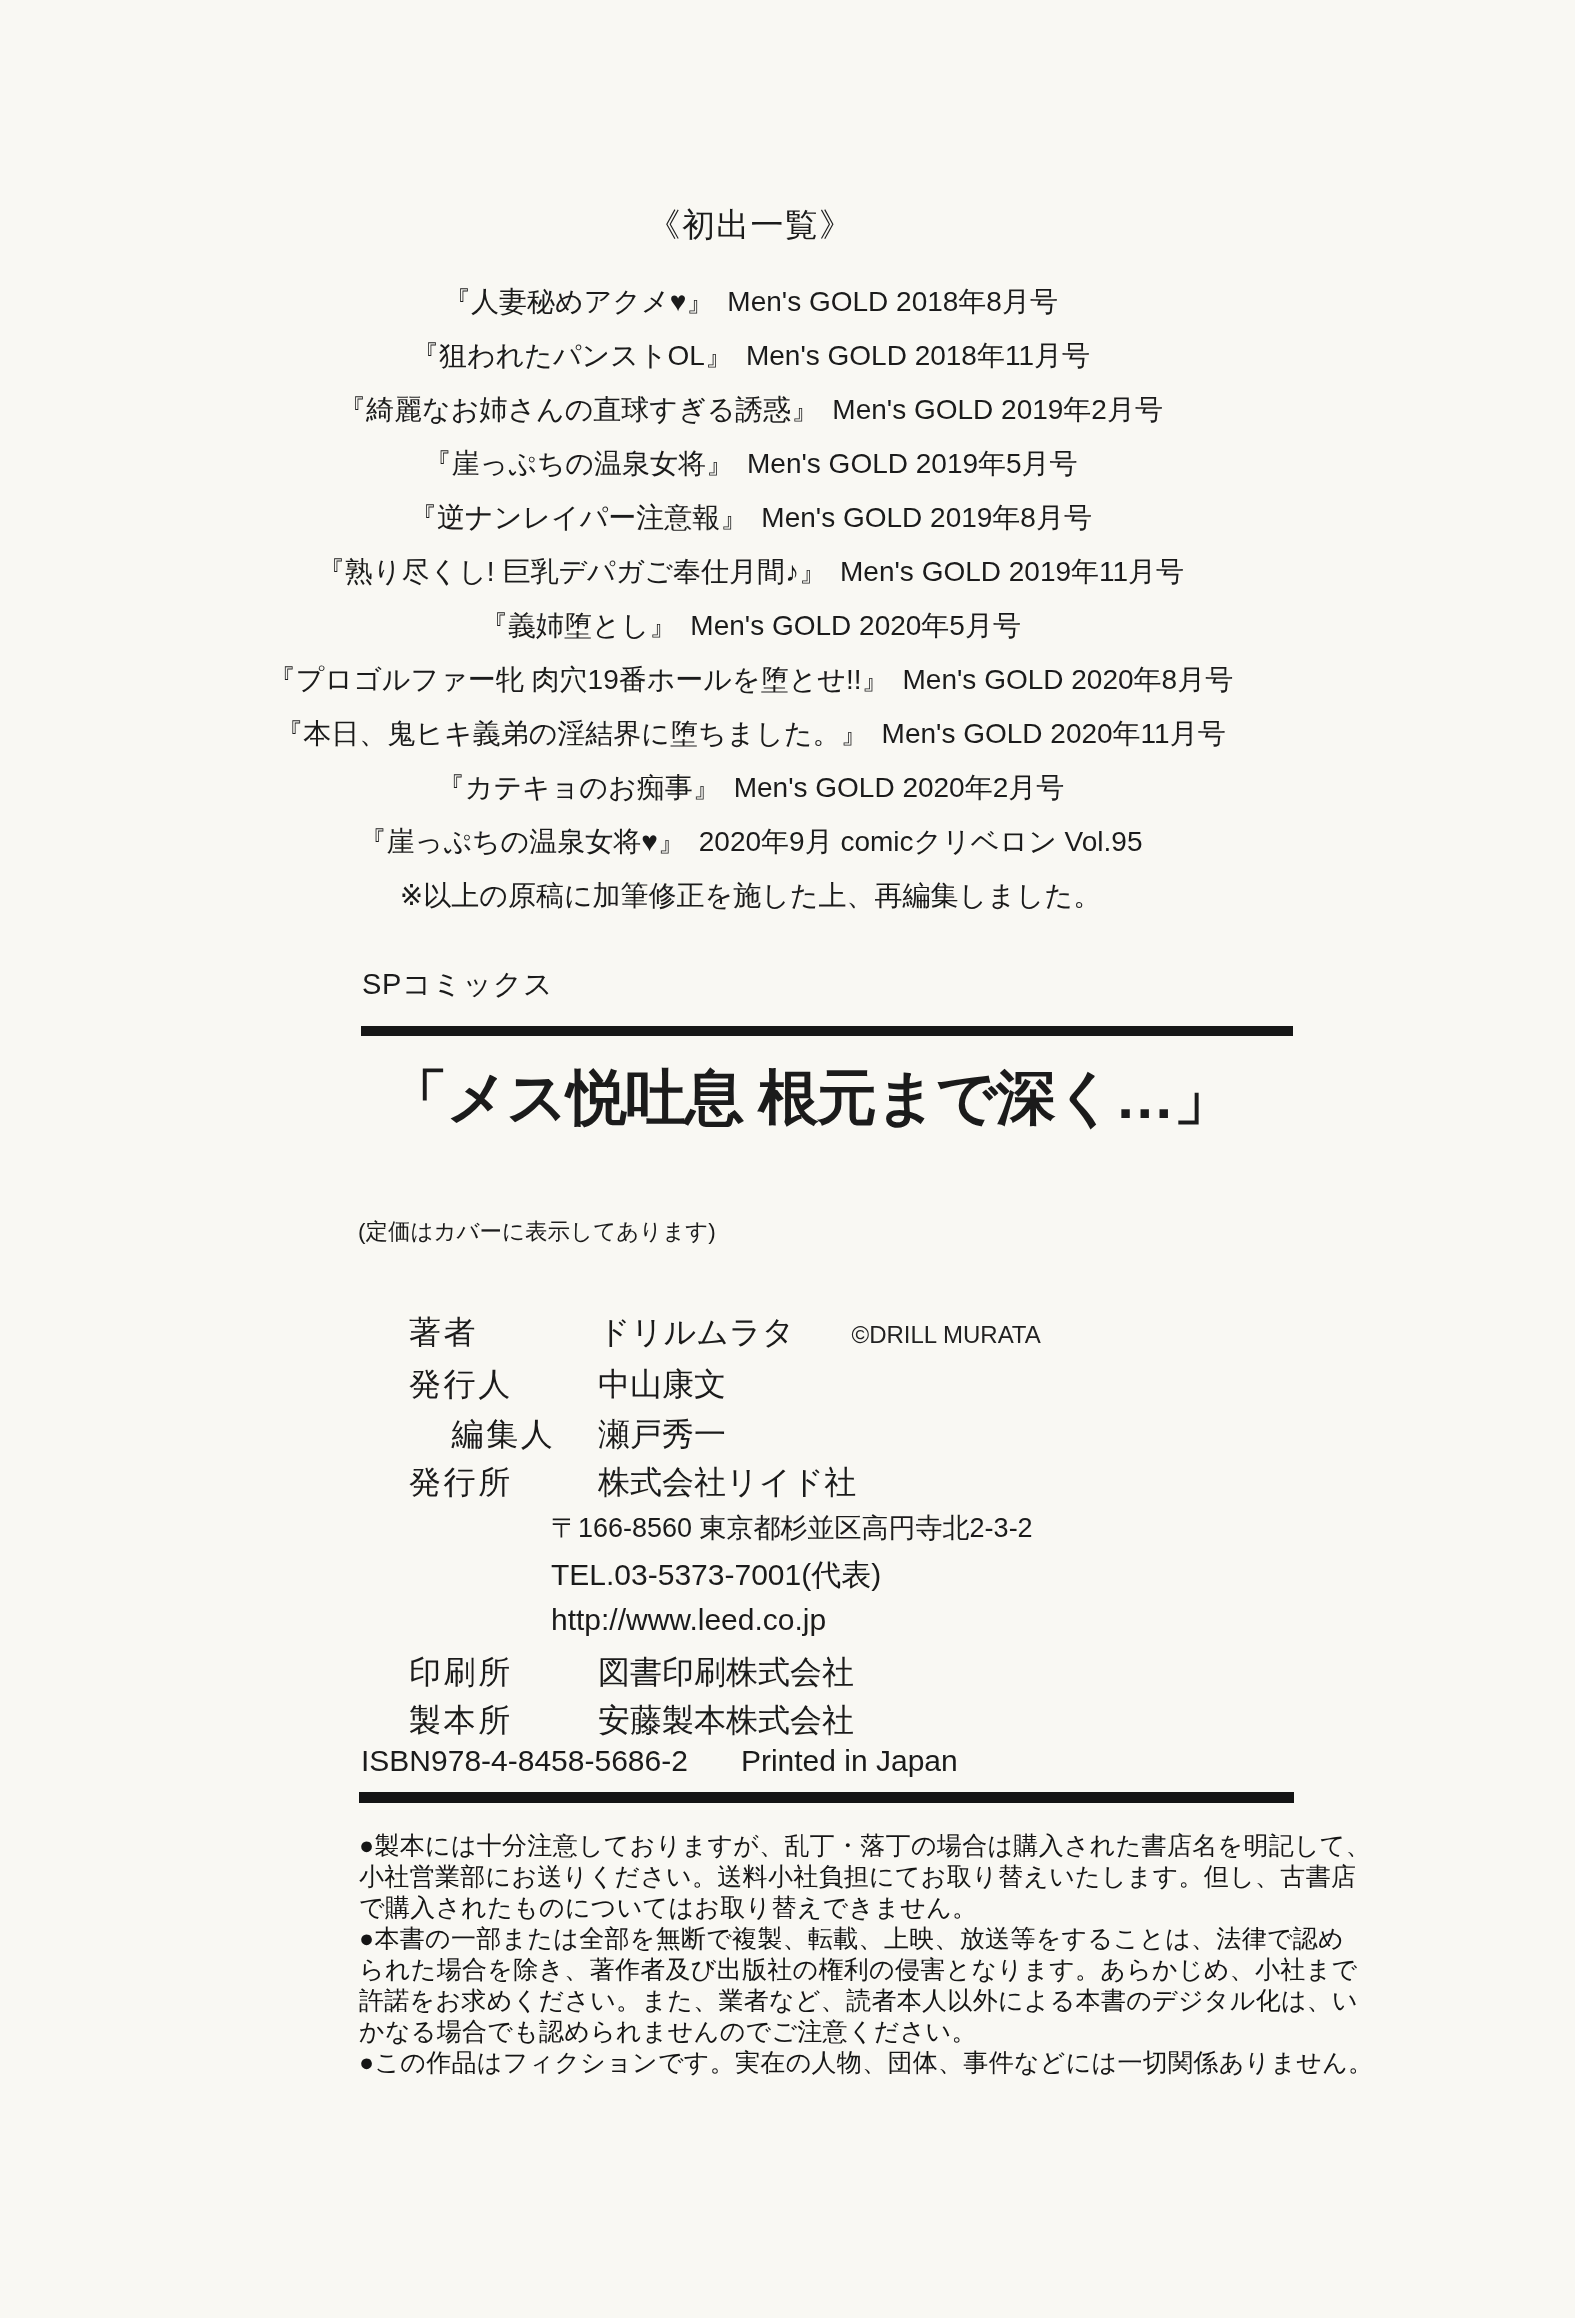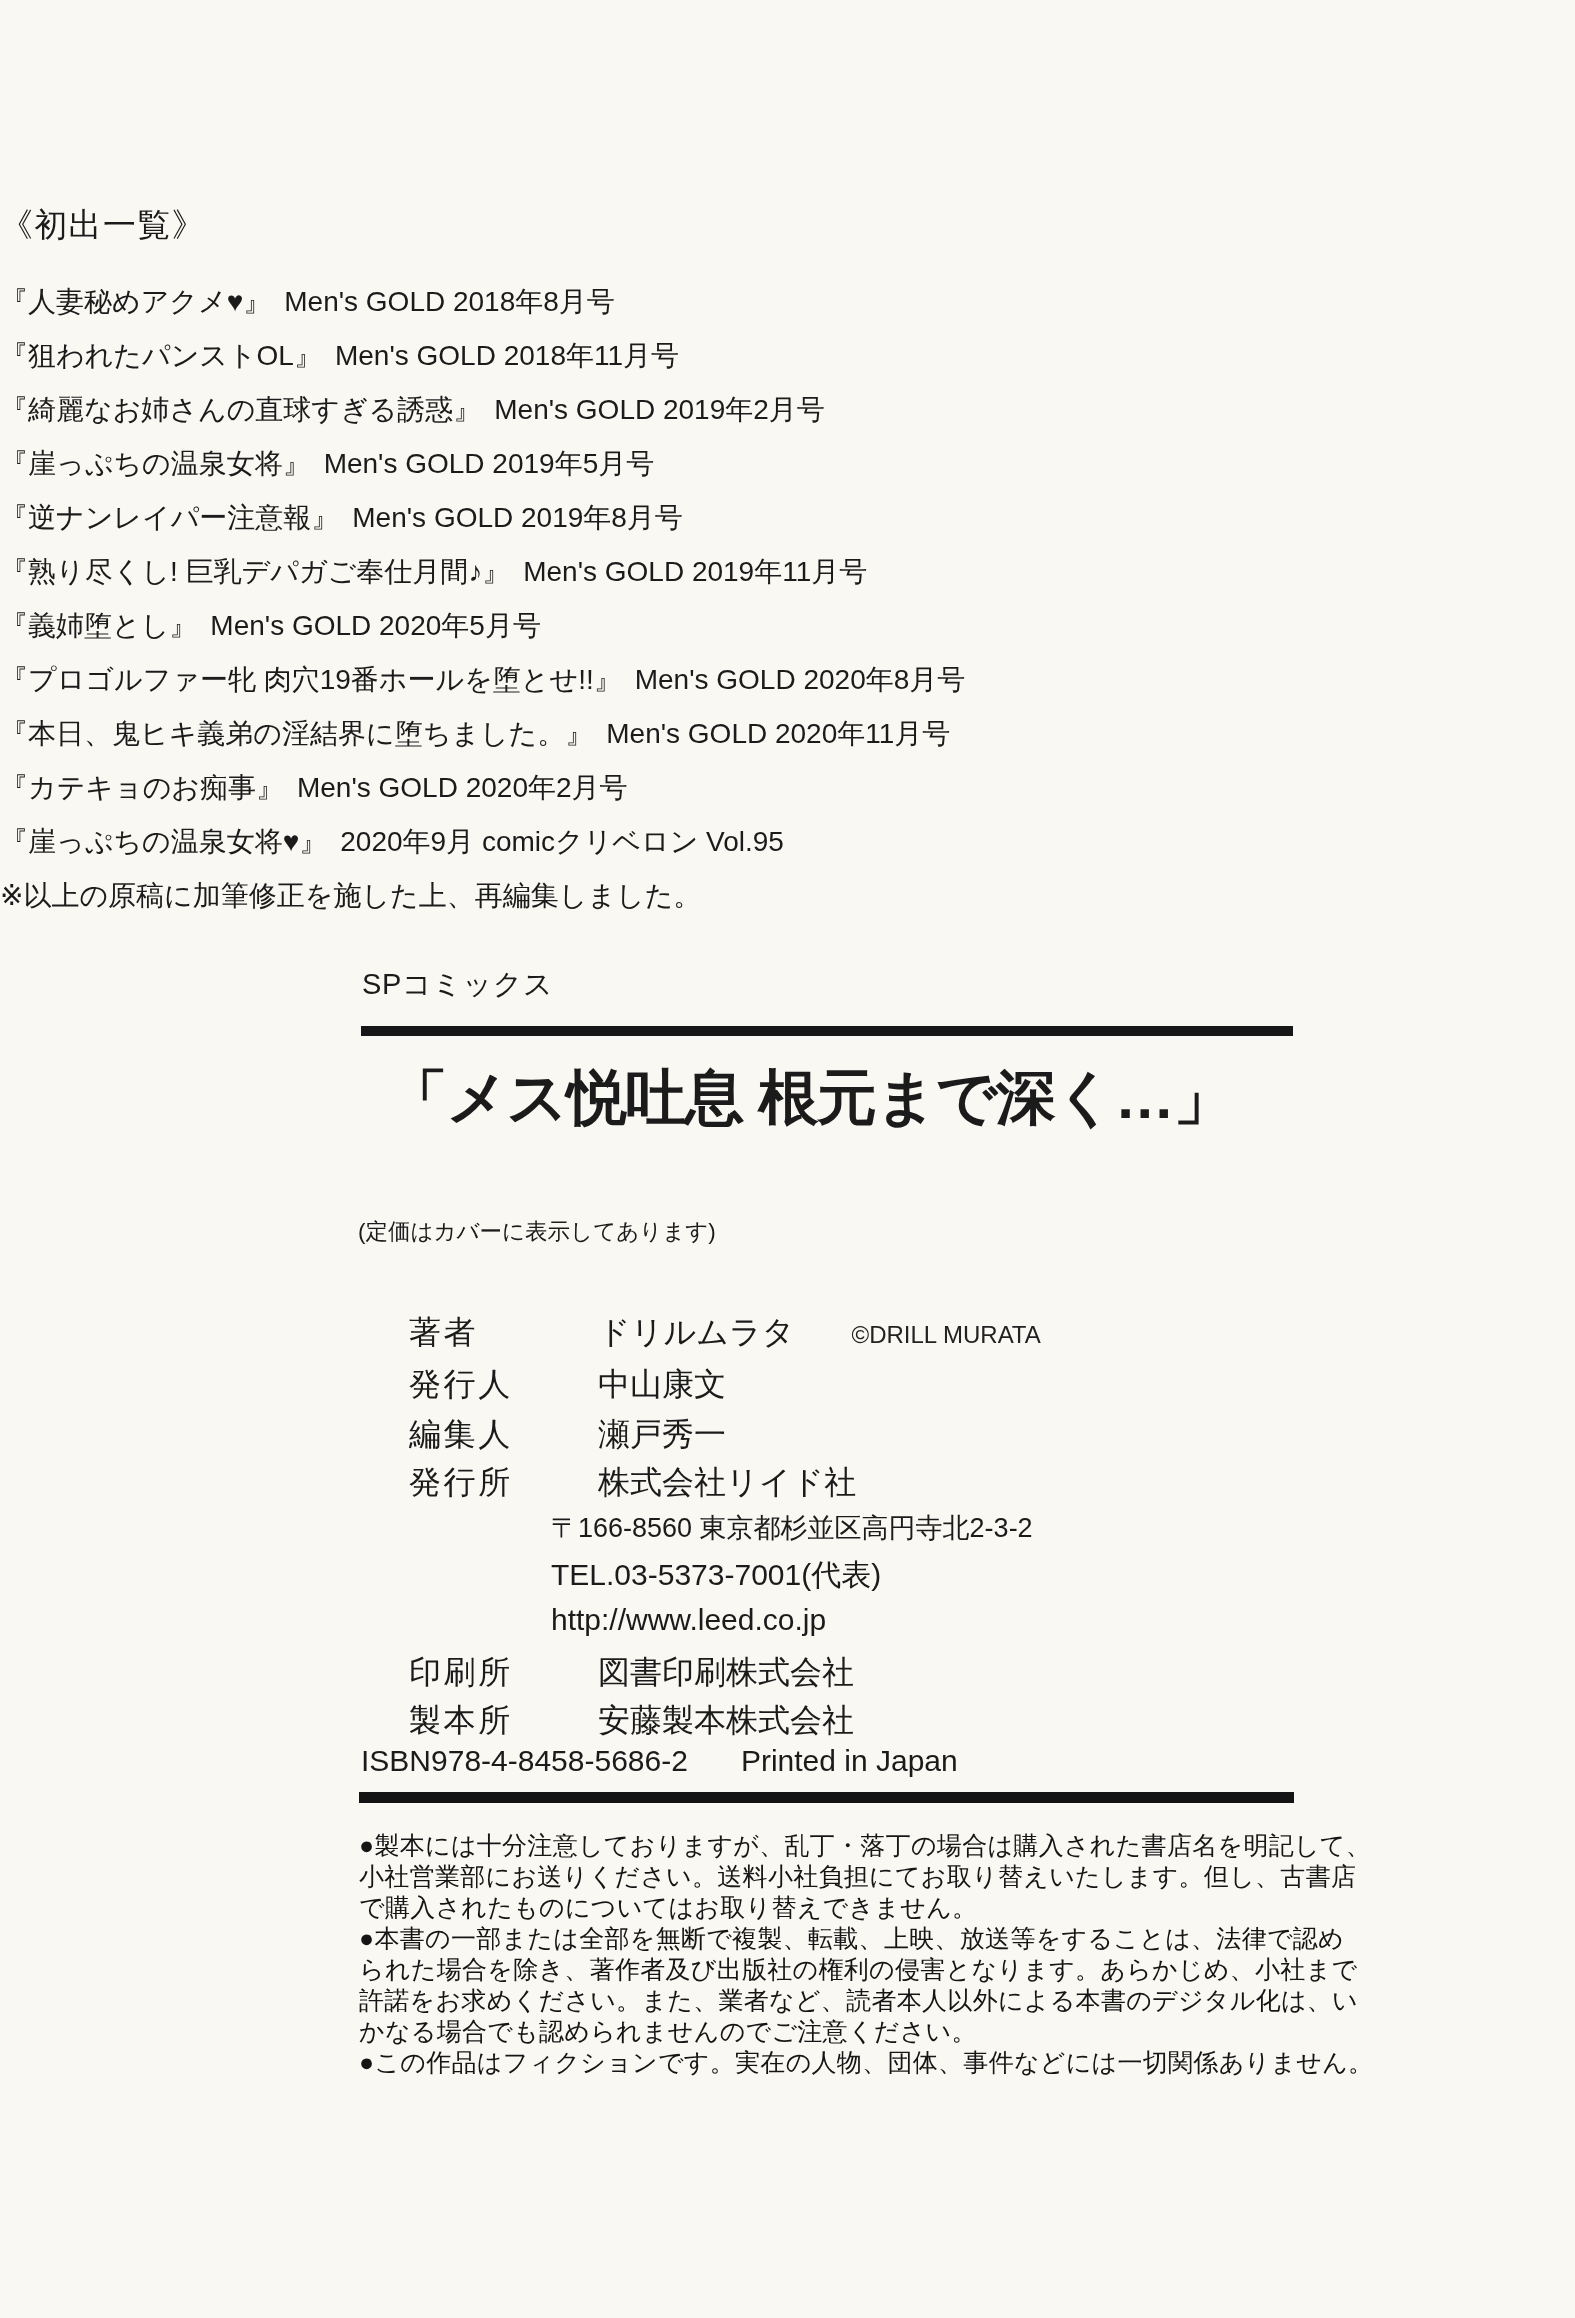--- a/index.html
+++ b/index.html
@@ -7,39 +7,39 @@
     position:relative;
     width:1575px; height:2319px;
     margin:0 auto;
     background:#f9f8f3;
     font-family:"Liberation Sans","DejaVu Sans",sans-serif;
     color:#1b1b1b;
     overflow:hidden;
   }
 
   
-  .first-pub { position:absolute; top:204px; left:0; width:1501px; text-align:left; }
+  .first-pub { position:absolute; top:204px; left:0; width:1501px; text-align:center; }
   .fp-heading { font-size:33px; line-height:41px; margin-bottom:30px; letter-spacing:1.3px; }
   .fp-item { font-size:28px; line-height:54px; white-space:nowrap; }
   .fp-item .t { margin-right:13px; }
   .fp-note { font-size:28px; line-height:54px; }
 
   
   .series { position:absolute; left:362px; top:965px; font-size:29px; letter-spacing:0.6px; }
   .rule-top { position:absolute; left:361px; top:1026px; width:932px; height:9.7px; background:#171717; }
   .book-title { position:absolute; left:356px; top:1058px; font-size:60px; font-weight:bold; letter-spacing:-1.3px; white-space:nowrap;margin-left:32px; }
   .print-date { position:absolute; left:361px; top:1161px; font-size:32px; }
   .price-note { position:absolute; left:358px; top:1216px; font-size:22.5px; }
 
   .credit-row { position:absolute; left:362px; font-size:32px; white-space:nowrap; }
   .credit-row .lab { display:inline-block; width:189px; letter-spacing:2.6px;margin-left:47px; }
   .row-author { top:1311px; }
   .copyright { font-size:24px; margin-left:57px; color:#222; }
   .row-pubperson { top:1363px; }
-  .row-editor { top:1413px; }
+  .row-editor { top:1413px;text-align:center; }
   .row-pubco { top:1461px; }
   .contact { position:absolute; left:551px; white-space:nowrap; }
   .addr { top:1510px; font-size:27px; }
   .tel { top:1555px; font-size:30px; }
   .url { top:1603px; font-size:30px; }
   .row-printer { top:1651px; }
   .row-binder { top:1699px; }
   .isbn-row { position:absolute; left:361px; top:1744px; font-size:30px; white-space:nowrap; }
   .isbn-row .pij { margin-left:53px; }
   .rule-bottom { position:absolute; left:359px; top:1792px; width:935px; height:11px; background:#141414; }

